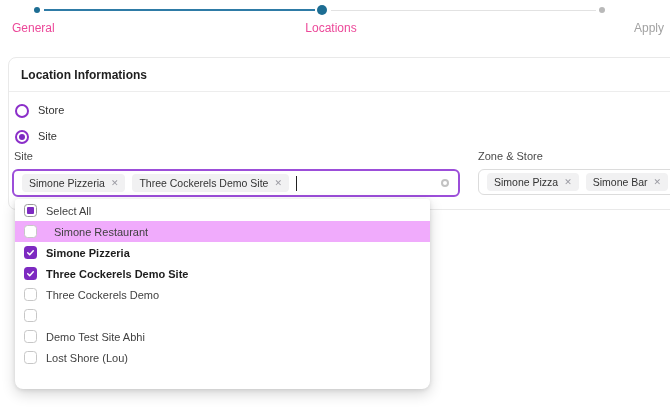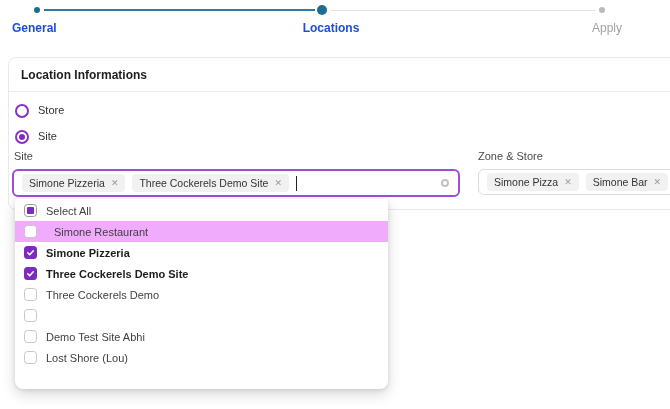--- a/index.html
+++ b/index.html
@@ -13,22 +13,22 @@
   }
   
   .step-dot { position: absolute; border-radius: 50%; }
   .dot-sm { width: 6px; height: 6px; }
   .dot-lg { width: 10px; height: 10px; }
   .dot-blue { background: #1d6d93; }
   .dot-gray { background: #b9b9b9; }
   .step-line { position: absolute; }
   .line-blue { height: 2px; background: #2e7ba6; top: 9px; }
   .line-gray { height: 1px; background: #e2e2e2; top: 10px; }
-  .step-label { position: absolute; top: 21px; font-size: 12px; font-weight: 700; color: #1d4ed8; }
-  .step-label.inactive { color: #a2a2a2; font-weight: 400; }
+  .step-label { position: absolute; top: 21px; font-size: 12px; font-weight: 400; color: #ec4899; }
+  .step-label.inactive { color: #a2a2a2; font-weight: 400; margin-left: 42px; }
   
   .card {
     position: absolute; left: 8px; top: 57px; width: 672px; height: 153px;
     background: #fff; border: 1px solid #e9e9e9; border-radius: 8px;
   }
   .card-title { position: absolute; left: 12px; top: 10px; font-size: 12px; font-weight: 700; color: #1f1f1f; }
   .card-divider { position: absolute; left: 0; right: 0; top: 33px; height: 1px; background: #ededed; }
   
   .radio-group { position: absolute; left: 6px; top: 46px; }
   .radio-row { display: flex; align-items: flex-start; gap: 9px; height: 15px; margin-bottom: 11px; cursor: pointer; }
@@ -61,21 +61,21 @@
     font-size: 10.5px; color: #333; white-space: nowrap; flex: 0 0 auto;
   }
   .tag-x { color: #9a9aa2; font-size: 9px; cursor: pointer; }
   .caret { width: 1px; height: 15px; background: #222; flex: 0 0 auto; }
   .clear-icon {
     position: absolute; right: 9px; top: 50%; transform: translateY(-50%);
     width: 8px; height: 8px; border: 2px solid #c2c2c2; border-radius: 50%;
   }
   
   .dropdown {
-    position: absolute; left: 15px; top: 199px; width: 373px; height: 190px;
+    position: absolute; left: 15px; top: 199px; width: 415px; height: 190px;
     background: #fff; border-radius: 3px 3px 8px 8px; z-index: 5;
     box-shadow: 0 5px 14px rgba(0,0,0,0.16), 0 1px 4px rgba(0,0,0,0.10);
     overflow: hidden; padding-top: 1px;
   }
   .option-row { display: flex; align-items: center; gap: 9px; height: 21px; padding: 0 9px; cursor: pointer; }
   .option-row.highlighted { background: #f0abfc; gap: 17px; }
   .option-label { font-size: 11px; color: #3f3f3f; }
   .option-row.checked .option-label { font-weight: 700; color: #1d1d1d; }
   .checkbox {
     width: 13px; height: 13px; border-radius: 3.5px; flex: 0 0 auto;

